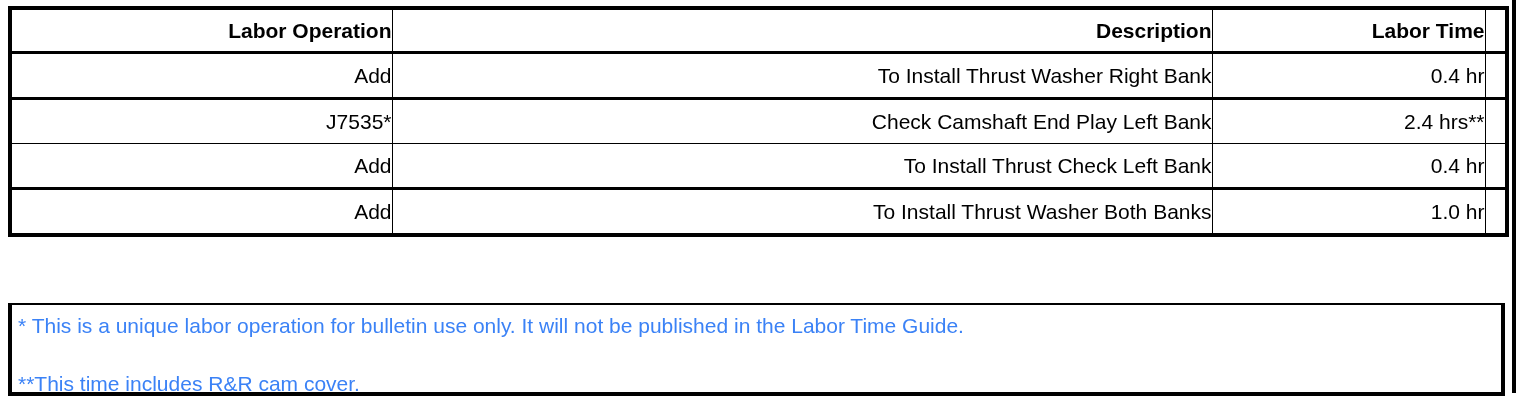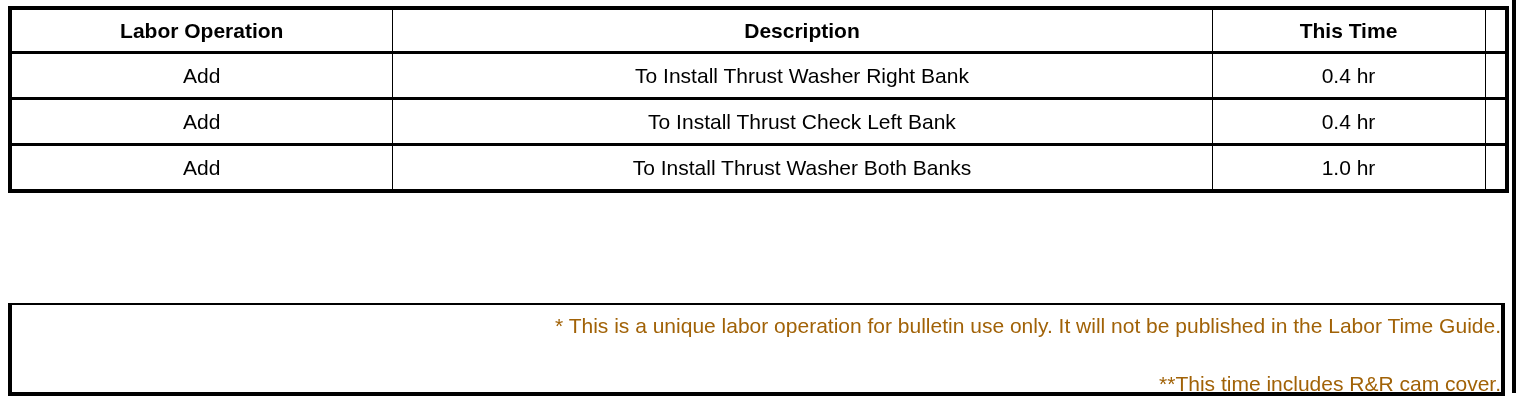--- a/index.html
+++ b/index.html
@@ -35,21 +35,21 @@
   }
 
   .labor-table col.c-op   { width: 382px; }
   .labor-table col.c-desc { width: 820px; }
   .labor-table col.c-time { width: 273px; }
   .labor-table col.c-pad  { width: 22px;  }
 
   .labor-table th,
   .labor-table td {
     border: 1.5px solid #000000;
-    text-align: center;
+    text-align: right;
     vertical-align: middle;
     font-size: 21px;
     line-height: 1.1;
     padding: 0;
     height: 43px;
     background: #ffffff;
     white-space: nowrap;
   }
 
   .labor-table thead th {
@@ -79,22 +79,21 @@
     box-sizing: border-box;
     border: 4px solid #000000;
     border-top: 2px solid #000000;
     background: #ffffff;
     padding: 6px 0 0 6px;
   }
   .note-line {
     font-size: 21px;
     line-height: 1.1;
     white-space: nowrap;
-    color: #a16207;
-    text-align: right;
+    color: #3b82f6;
   }
   .note-line.first  { margin: 3px 0 0 0; }
   .note-line.second { margin: 35px 0 0 0; }
 
   
   .edge-rule {
     position: absolute;
     left: 1512px;
     top: 0px;
     width: 4px;
@@ -111,29 +110,35 @@
     <colgroup>
       <col class="c-op">
       <col class="c-desc">
       <col class="c-time">
       <col class="c-pad">
     </colgroup>
     <thead>
       <tr>
         <th>Labor Operation</th>
         <th>Description</th>
-        <th>This Time</th>
+        <th>Labor Time</th>
         <th class="pad-cell"></th>
       </tr>
     </thead>
     <tbody>
       <tr class="group-end">
         <td>Add</td>
         <td>To Install Thrust Washer Right Bank</td>
         <td>0.4 hr</td>
+        <td class="pad-cell"></td>
+      </tr>
+      <tr>
+        <td>J7535*</td>
+        <td>Check Camshaft End Play Left Bank</td>
+        <td>2.4 hrs**</td>
         <td class="pad-cell"></td>
       </tr>
       <tr class="group-end">
         <td>Add</td>
         <td>To Install Thrust Check Left Bank</td>
         <td>0.4 hr</td>
         <td class="pad-cell"></td>
       </tr>
       <tr>
         <td>Add</td>

